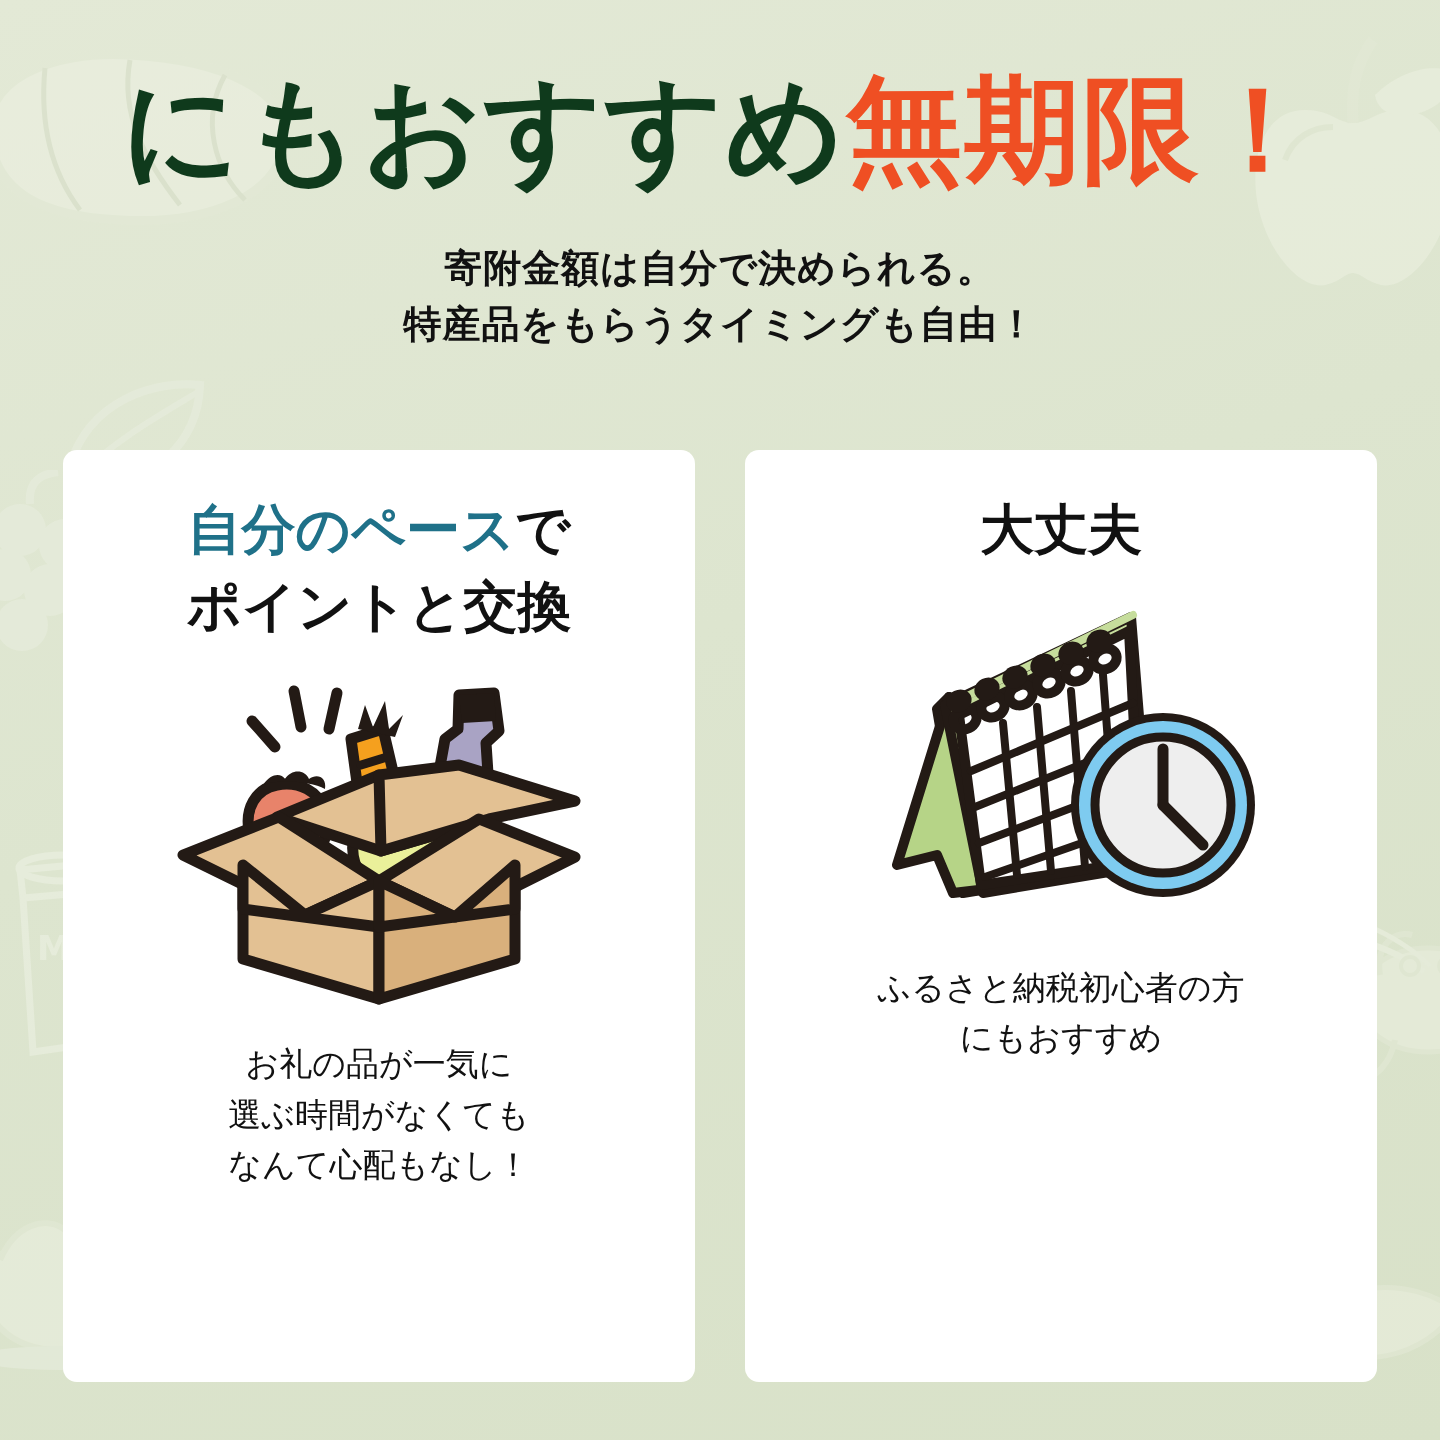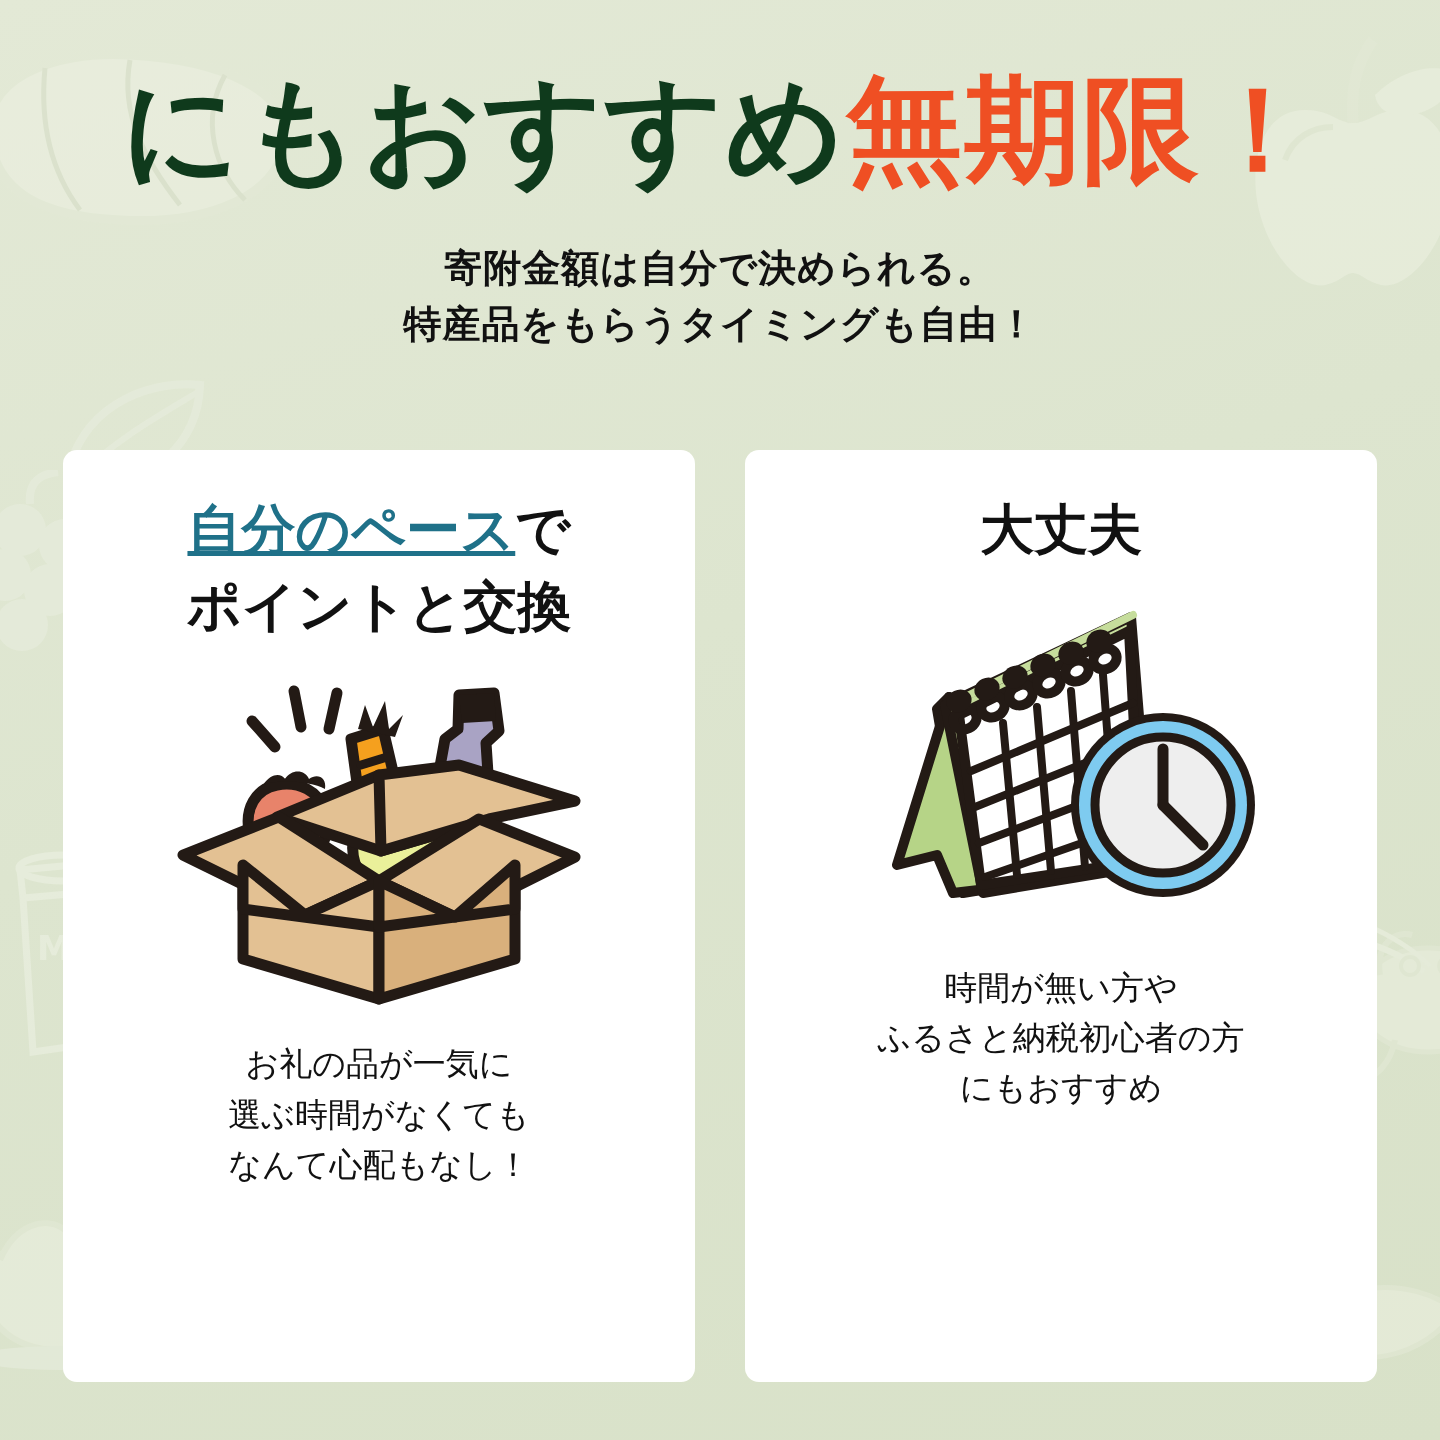--- a/index.html
+++ b/index.html
@@ -96,21 +96,21 @@
   .card-title {
     text-align: center;
     font-size: 54px;
     font-weight: 700;
     line-height: 1.42;
     letter-spacing: 0px;
     color: #111111;
     white-space: nowrap;
   }
   .card-title .t-line { display: block; }
-  .accent-teal { color: #1f7189; text-decoration: underline; }
+  .accent-teal { color: #1f7189; }
 
   .card-art {
     flex: 0 0 auto;
     margin-top: 24px;
     width: 440px;
     height: 340px;
   }
   .card-art svg { display: block; width: 100%; height: 100%; }
 
   .card-body {
@@ -321,20 +321,19 @@
             <circle cx="322" cy="212" r="92" fill="#231a15" stroke="none"></circle>
             <circle cx="322" cy="212" r="84" fill="#7ecbf0" stroke="none"></circle>
             <circle cx="322" cy="212" r="68" fill="#eeeeee" stroke="#231a15" stroke-width="9"></circle>
             <line x1="322" y1="212" x2="322" y2="156" stroke="#231a15" stroke-width="11"></line>
             <line x1="322" y1="212" x2="362" y2="252" stroke="#231a15" stroke-width="11"></line>
           </g>
         </svg>
       </div>
 
       <div class="card-body">
-        <span class="b-line">時間が無い方や</span>
         <span class="b-line">ふるさと納税初心者の方</span>
         <span class="b-line">にもおすすめ</span>
       </div>
     </div>
 
   </div>
 </div>
 
 </body></html>

